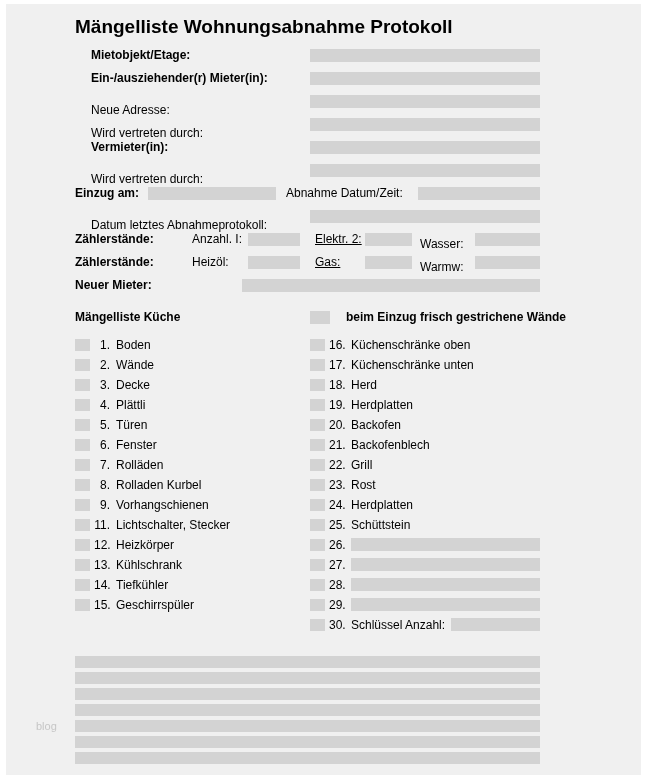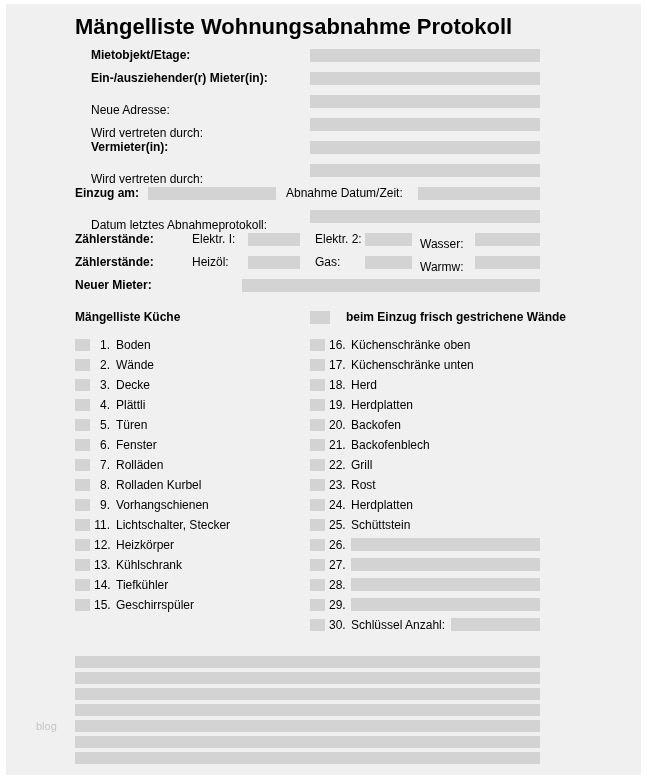--- a/index.html
+++ b/index.html
@@ -1,40 +1,40 @@
 <!DOCTYPE html>
 <html style="--page-bg: #f0f0f0; --field-box: #d3d3d3;"><head>
 <meta charset="utf-8">
 <style>
   *{box-sizing:border-box;margin:0;padding:0;}
   html,body{width:647px;height:779px;}
   body{background:#ffffff;font-family:"Liberation Sans","DejaVu Sans",sans-serif;color:#000;position:relative;overflow:hidden;}
   .sheet{position:absolute;left:6px;top:4px;width:635px;height:771px;background:var(--page-bg,#f0f0f0);}
   .content{position:absolute;left:69px;top:12px;width:465px;}
-  h1{font-size:22px;font-weight:bold;line-height:22px;margin:0 0 10px 0;white-space:nowrap;}
+  h1{font-size:19px;font-weight:bold;line-height:22px;margin:0 0 10px 0;white-space:nowrap;}
   .frow{display:flex;align-items:center;height:14px;margin-bottom:9px;}
   .flabel{font-size:12px;white-space:nowrap;}
   .b{font-weight:bold;}
   .ind{padding-left:8px;margin-top:18px;}
   .w235{width:235px;flex:none;padding-left:16px;}
   .w117{width:117px;flex:none;}
   .w73{width:73px;flex:none;}
   .w132{width:132px;flex:none;margin-left:10px;}
   .w167{width:167px;flex:none;}
   .box{background:var(--field-box,#d3d3d3);height:13px;flex:none;}
   .fill{flex:1;}
   .w128{width:128px;}
   .notebox{width:20px;height:13px;flex:none;}
   .mg{display:flex;align-items:center;}
   .mg .box{flex:1;}
   .mg1{flex:none;width:123px;padding-right:15px;}
   .mg2{flex:none;width:105px;padding-right:8px;}
   .mg3{flex:1;}
   .mg1 > .flabel{width:56px;flex:none;}
-  .mg2 > .flabel{width:50px;flex:none;}
+  .mg2 > .flabel{width:50px;flex:none;text-decoration:underline;}
   .mg3 > .flabel{width:55px;flex:none;margin-top:9px;}
   .section-row{display:flex;align-items:center;height:18px;margin:16px 0 12px 0;}
   .section-row h2{font-size:12px;font-weight:bold;width:235px;flex:none;white-space:nowrap;}
   .ml8{margin-left:16px;}
   .cols{display:flex;}
   .col-left{width:235px;flex:none;}
   .col-right{flex:1;}
   .check-row{display:flex;align-items:center;height:13px;margin-bottom:7px;}
   .cb{width:15px;height:12px;background:var(--field-box,#d3d3d3);flex:none;margin-right:4px;}
   .num{width:16px;text-align:right;font-size:12px;flex:none;margin-right:6px;}
@@ -91,21 +91,21 @@
     </div>
 
     <div class="frow">
       <span class="flabel ind w235">Datum letztes Abnahmeprotokoll:</span>
       <span class="box fill"></span>
     </div>
 
     <div class="frow">
       <span class="flabel b w117">Zählerstände:</span>
       <span class="mg mg1">
-        <span class="flabel">Elektr. I:</span>
+        <span class="flabel">Anzahl. I:</span>
         <span class="box"></span>
       </span>
       <span class="mg mg2">
         <span class="flabel">Elektr. 2:</span>
         <span class="box"></span>
       </span>
       <span class="mg mg3">
         <span class="flabel">Wasser:</span>
         <span class="box"></span>
       </span>

